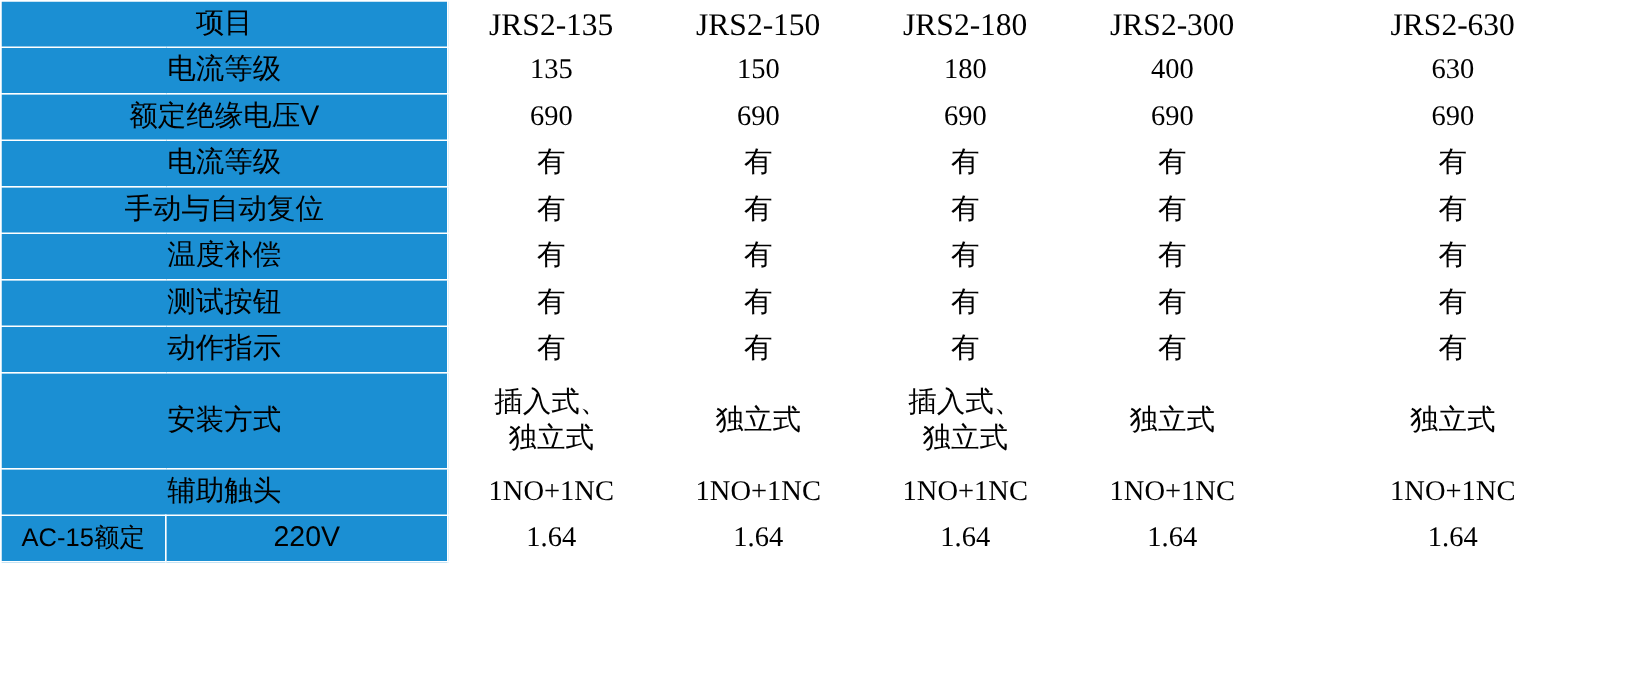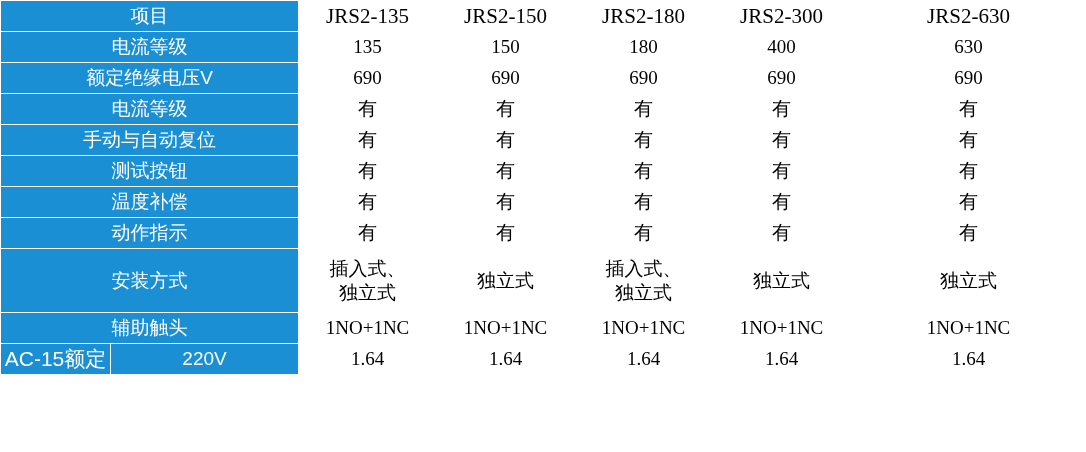--- a/index.html
+++ b/index.html
@@ -23,27 +23,27 @@
     text-align: center;
     vertical-align: middle;
     font-size: 19px;
     color: #000000;
     background: #ffffff;
     padding: 0;
     line-height: 1.25;
   }
   #spec-table td.label {
     background: #1b8fd3;
-    color: #ffffff;
+    color: #000000;
     font-family: "Liberation Sans", "DejaVu Sans", sans-serif;
     font-size: 19px;
     border: 1px solid #ffffff;
   }
   #spec-table td.label-small {
-    font-size: 21px;
+    font-size: 17px;
   }
   #spec-table td.val {
     font-family: "Liberation Serif", "DejaVu Serif", serif;
     font-size: 19px;
   }
   #spec-table td.head-val {
     font-size: 21px;
   }
   .two-line {
     line-height: 1.35;
@@ -105,30 +105,30 @@
     <tr class="row-h-std">
       <td class="label" colspan="2">手动与自动复位</td>
       <td class="val">有</td>
       <td class="val">有</td>
       <td class="val">有</td>
       <td class="val">有</td>
       <td class="val">有</td>
     </tr>
 
     <tr class="row-h-std">
-      <td class="label" colspan="2">测试按钮</td>
+      <td class="label" colspan="2">温度补偿</td>
       <td class="val">有</td>
       <td class="val">有</td>
       <td class="val">有</td>
       <td class="val">有</td>
       <td class="val">有</td>
     </tr>
 
     <tr class="row-h-std">
-      <td class="label" colspan="2">温度补偿</td>
+      <td class="label" colspan="2">测试按钮</td>
       <td class="val">有</td>
       <td class="val">有</td>
       <td class="val">有</td>
       <td class="val">有</td>
       <td class="val">有</td>
     </tr>
 
     <tr class="row-h-std">
       <td class="label" colspan="2">动作指示</td>
       <td class="val">有</td>

